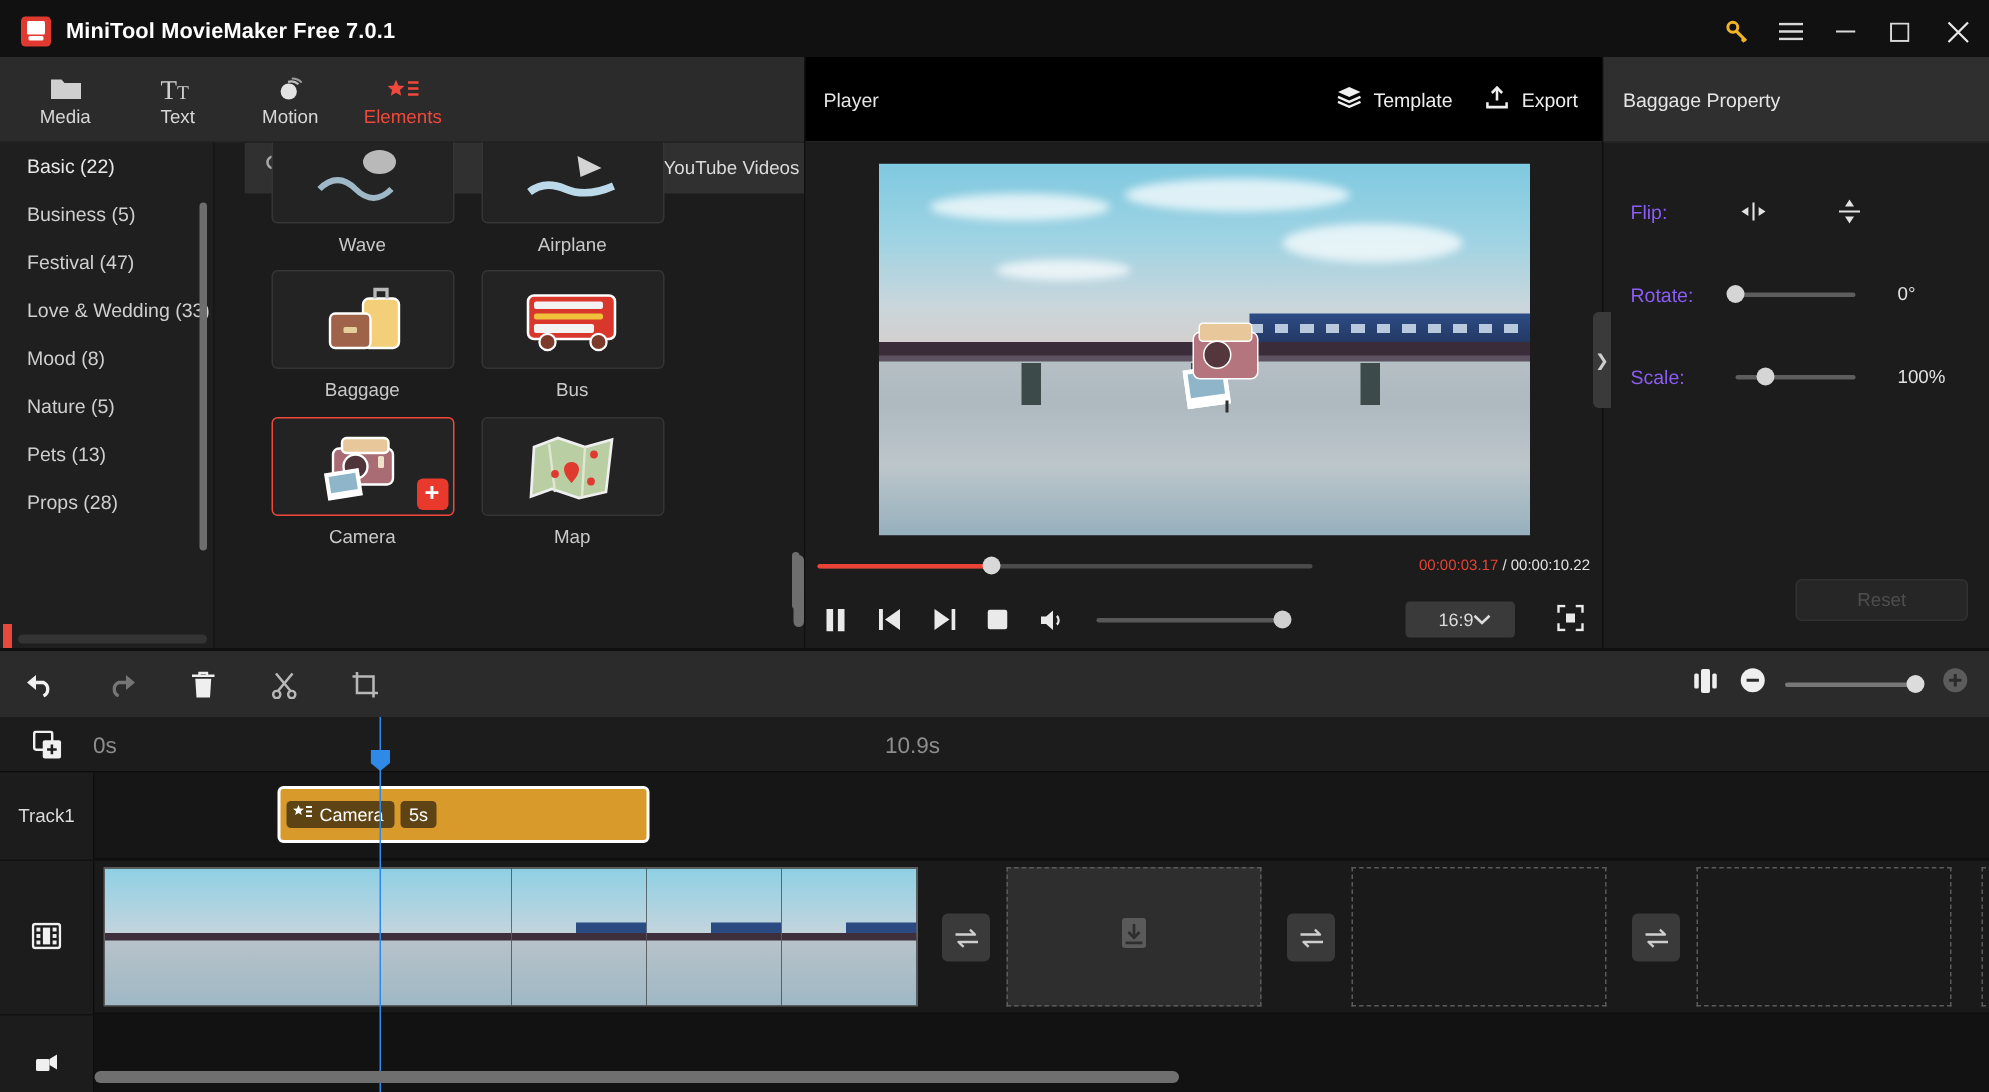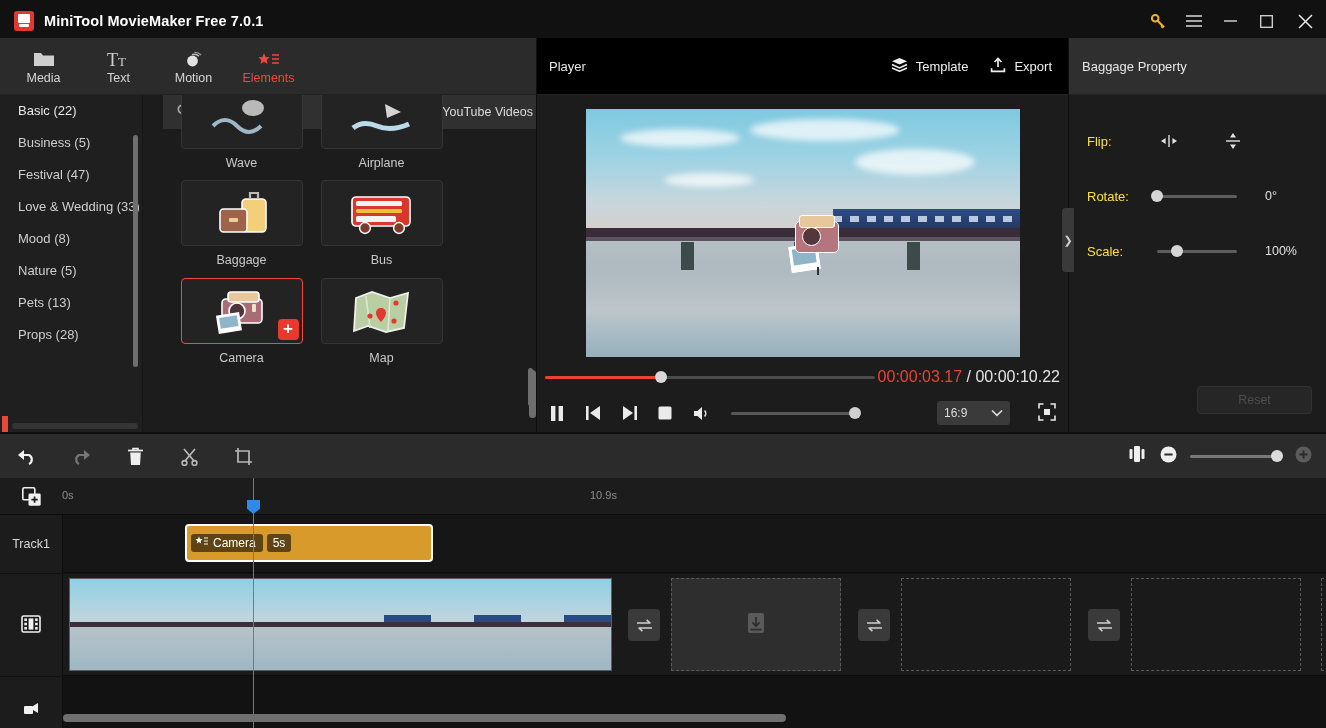--- a/index.html
+++ b/index.html
@@ -168,30 +168,30 @@
 
   
   .pctl { position: absolute; left: 0; bottom: 0; width: 531px; height: 72px; background: #1c1c1c; }
   .seekrow { display: flex; align-items: center; height: 34px; padding: 0 8px 0 8px; }
   .seekbar { position: relative; width: 330px; height: 3px; background: #4b4b4b; border-radius: 2px; margin-left: 0; }
   .seekbar .fill { position: absolute; left: 0; top: 0; height: 3px; width: 35%; background: #ea4335; border-radius: 2px; }
   .seekbar .knob {
     position: absolute; left: 35%; top: 50%; width: 12px; height: 12px; margin: -6px 0 0 -6px;
     background: #d8d8d8; border-radius: 50%;
   }
-  .tcode { margin-left: auto; font-size: 16px; white-space: nowrap; }
+  .tcode { margin-left: auto; font-size: 10px; white-space: nowrap; }
   .tcode .cur { color: #ea4335; }
   .tcode .tot { color: #e4e4e4; }
   .btnrow { display: flex; align-items: center; height: 38px; padding: 0 10px; gap: 16px; }
   .pbtn { width: 20px; height: 20px; display: flex; align-items: center; justify-content: center; }
   .volbar { position: relative; width: 128px; height: 3px; background: #585858; border-radius: 2px; margin-left: 4px; }
   .volbar .knob { position: absolute; left: 100%; top: 50%; width: 12px; height: 12px; margin: -6px 0 0 -10px; background: #d0d0d0; border-radius: 50%; }
   .ratio {
     margin-left: auto; width: 73px; height: 24px; background: #3a3a3a; border-radius: 3px;
-    display: flex; align-items: center; padding: 0 7px; font-size: 12px; color: #dcdcdc;
+    display: flex; align-items: center; padding: 0 22px; font-size: 12px; color: #dcdcdc;
   }
   .ratio .cv { margin-left: auto; }
   .fullbtn { margin-left: 12px; width: 20px; height: 20px; }
 
   
   .divider-handle {
     position: absolute; left: 1062px; top: 208px; width: 12px; height: 64px;
     background: #3a3a3a; border-radius: 4px 0 0 4px; z-index: 5;
     display: flex; align-items: center; justify-content: center;
     font-size: 11px; color: #cfcfcf;
@@ -202,21 +202,21 @@
     position: absolute; left: 1069px; top: 38px; width: 257px; height: 394px;
     background: #1c1c1c;
   }
   .prop-head {
     height: 57px; background: #2f2f2f; display: flex; align-items: center; padding-left: 13px;
     font-size: 13px; color: #e6e6e6; border-bottom: 1px solid #232323;
   }
   .prop-body { padding: 26px 0 0 0; }
   .prow { display: flex; align-items: center; height: 40px; padding-left: 18px; }
   .prow + .prow { margin-top: 15px; }
-  .plabel { width: 70px; font-size: 13px; color: #fde047; }
+  .plabel { width: 70px; font-size: 13px; color: #8b5cf6; }
   .flipbtn { width: 24px; height: 24px; display: flex; align-items: center; justify-content: center; }
   .flipbtn + .flipbtn { margin-left: 40px; }
   .pslider { position: relative; width: 80px; height: 3px; background: #5d5d5d; border-radius: 2px; }
   .pslider .knob { position: absolute; top: 50%; width: 12px; height: 12px; margin-top: -6px; background: #d5d5d5; border-radius: 50%; }
   .pval { margin-left: 28px; font-size: 12.5px; color: #e0e0e0; }
   .reset {
     position: absolute; left: 1197px; top: 386px; width: 115px; height: 28px;
     background: #262626; border: 1px solid #313131; border-radius: 4px;
     font-size: 12.5px; color: #4e4e4e; display: flex; align-items: center; justify-content: center;
   }
@@ -230,21 +230,21 @@
   .tl-right { margin-left: auto; display: flex; align-items: center; padding-right: 14px; gap: 13px; }
   .zslider { position: relative; width: 92px; height: 3px; background: #787878; border-radius: 2px; }
   .zslider .knob { position: absolute; left: 100%; top: 50%; width: 12px; height: 12px; margin: -6px 0 0 -11px; background: #dcdcdc; border-radius: 50%; }
 
   .tl { position: absolute; left: 0; top: 478px; width: 1326px; height: 250px; background: #121212; }
   .ruler {
     position: absolute; left: 0; top: 0; width: 1326px; height: 37px;
     background: #1c1c1c; border-bottom: 1px solid #0d0d0d;
   }
   .addmedia { position: absolute; left: 22px; top: 9px; width: 20px; height: 20px; }
-  .rtick { position: absolute; top: 11px; font-size: 11px; color: #8d8d8d; }
+  .rtick { position: absolute; top: 11px; font-size: 15px; color: #8d8d8d; }
 
   .tl-rows { position: absolute; left: 0; top: 37px; width: 1326px; height: 213px; }
   .rowhead {
     position: absolute; left: 0; width: 63px; background: #1c1c1c;
     display: flex; align-items: center; justify-content: center;
     font-size: 12.5px; color: #dadada; border-right: 1px solid #0d0d0d;
   }
   .rh1 { top: 0; height: 58px; }
   .rh2 { top: 59px; height: 102px; }
   .rh3 { top: 162px; height: 51px; }

